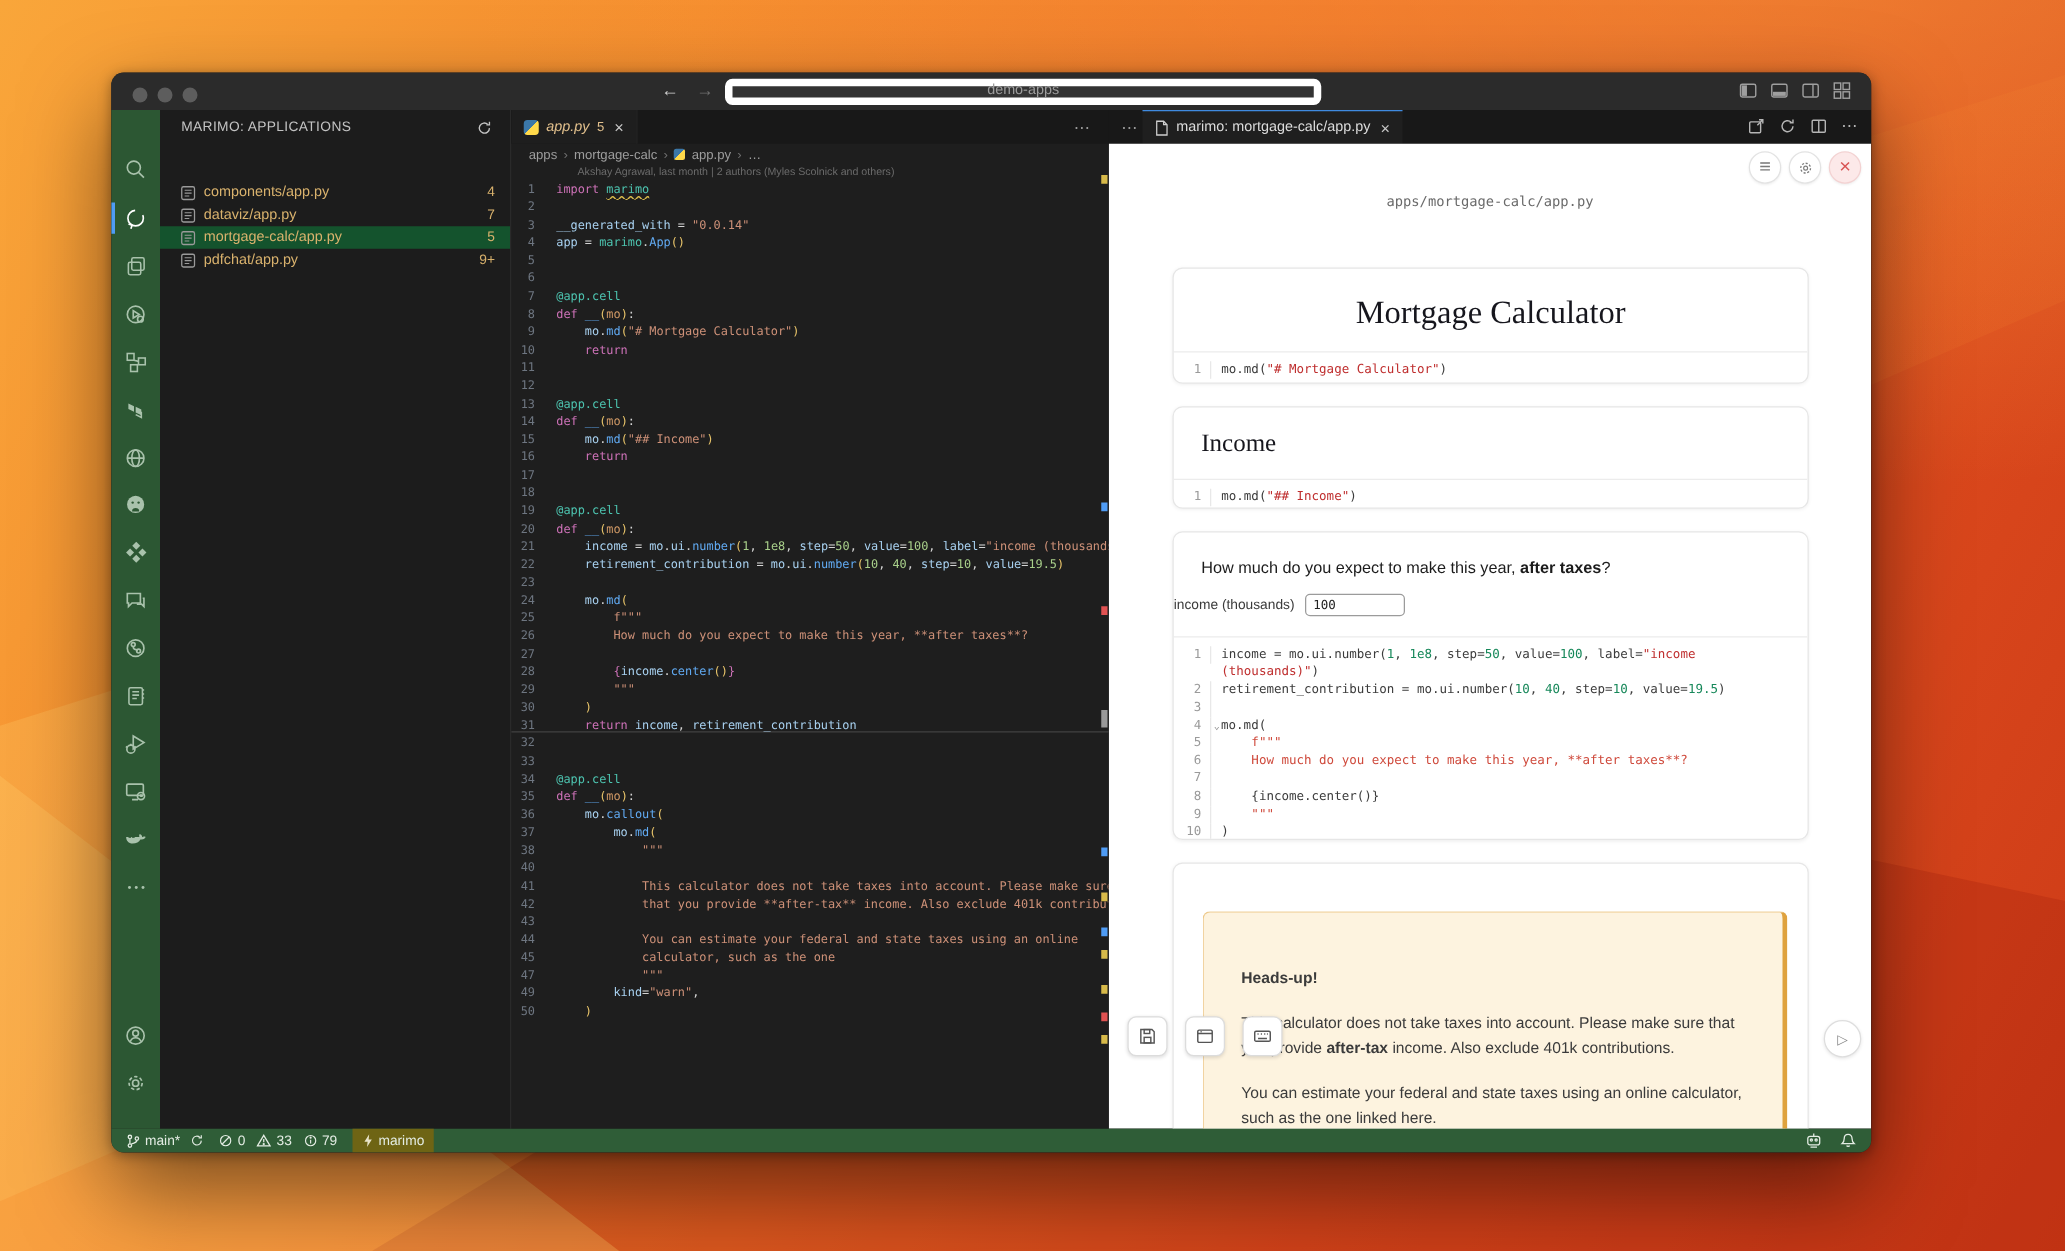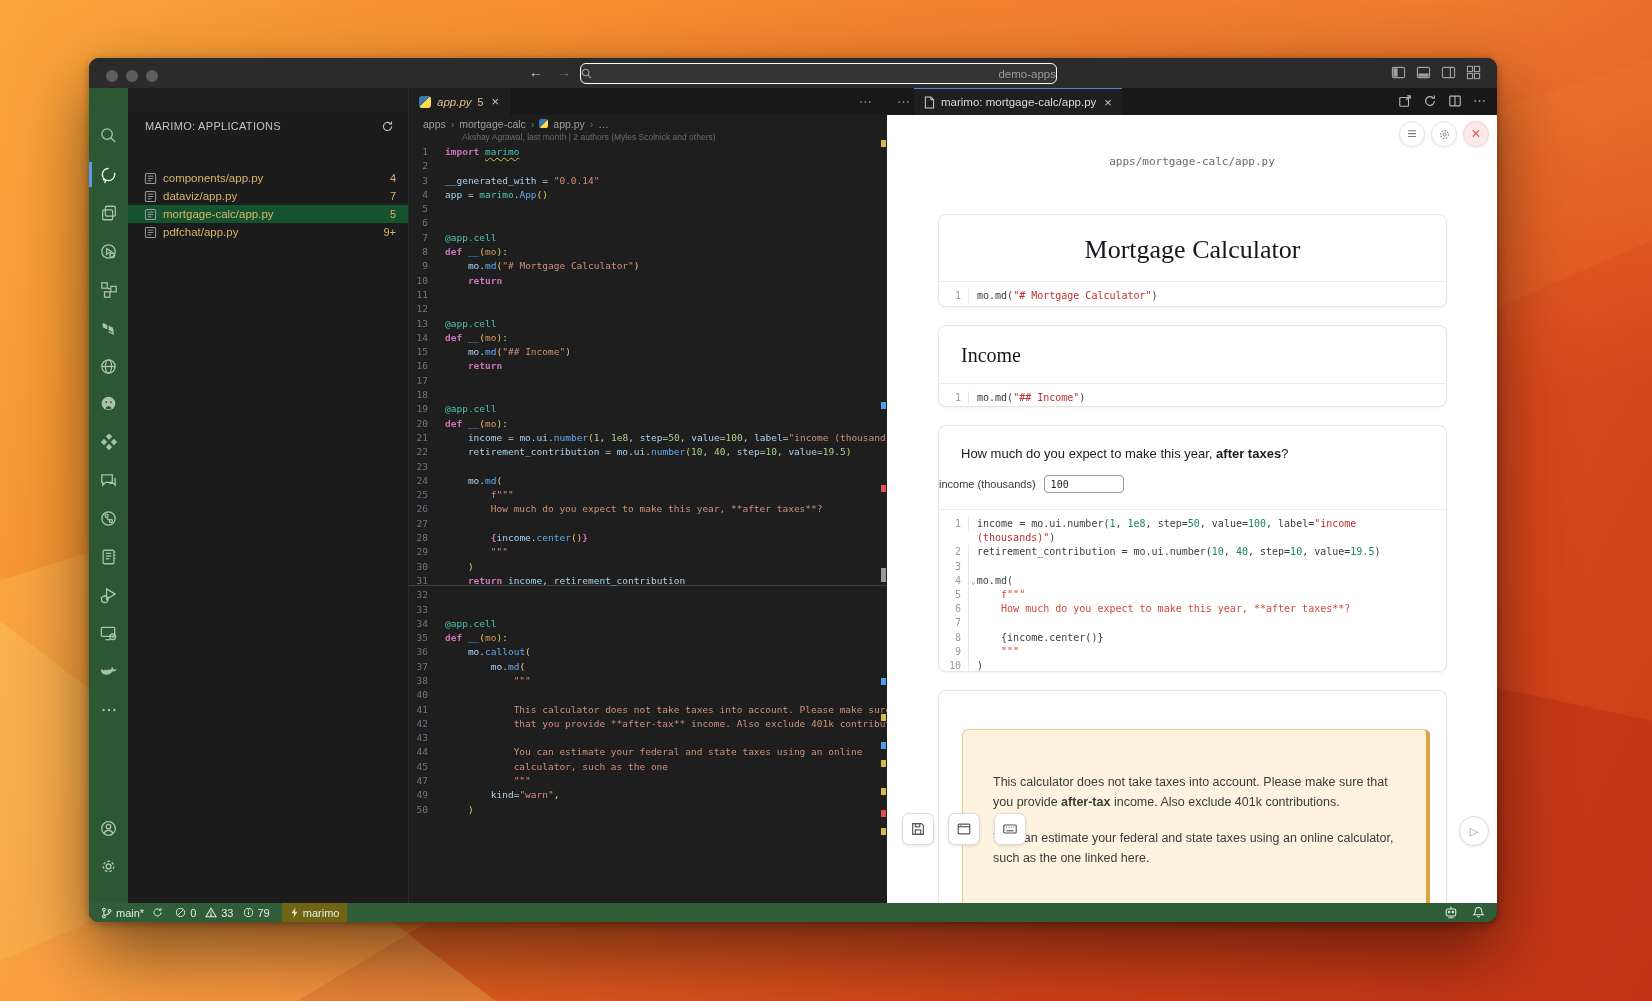--- a/index.html
+++ b/index.html
@@ -20,34 +20,34 @@
     border-radius:10px; overflow:hidden; background:#1e1e1e;
     box-shadow:0 30px 70px rgba(0,0,0,.5), 0 2px 10px rgba(0,0,0,.35); }
 
   
   .titlebar { position:absolute; top:0; left:0; width:100%; height:30px; background:#2b2b2b; }
   .traffic { position:absolute; left:17px; top:12px; display:flex; gap:8px; }
   .tl { width:12px; height:12px; border-radius:50%; background:#5d5d5d; }
   .navarrows { position:absolute; left:440px; top:6px; color:#cfcfcf; font-size:14px; letter-spacing:14px; }
   .navarrows .fwd { color:#6e6e6e; }
   .cmdcenter { position:absolute; left:491px; top:5px; width:477px; height:21px; background:#333333;
-    border:1px solid #ffffff; border-radius:6px; display:flex; align-items:center; justify-content:space-between;
-    gap:6px; color:#9d9d9d; font-size:11.5px; }
+    border:6px solid #ffffff; border-radius:6px; display:flex; align-items:center; justify-content:flex-end;
+    gap:6px; color:#9d9d9d; font-size:11.5px;flex-direction:column; }
   .layouticons { position:absolute; right:16px; top:7px; display:flex; gap:10px; }
   .layouticons svg { display:block; }
 
   
   .activitybar { position:absolute; left:0; top:30px; width:39px; height:815px; background:#2c5733; }
   .ai { position:absolute; left:7px; width:25px; height:25px; display:flex; align-items:center; justify-content:center; }
   .ai svg { stroke:#a9c2ac; fill:none; stroke-width:1.4; }
   .ai.active svg { stroke:#ffffff; }
   .ai-indicator { position:absolute; left:0; width:2.5px; height:25px; background:#4f9cf5; }
 
   
-  .sidebar { position:absolute; left:39px; top:30px; width:280px; height:815px; background:#1c1c1c;margin-top:24px; }
+  .sidebar { position:absolute; left:39px; top:30px; width:280px; height:815px; background:#1c1c1c; }
   .sb-header { position:absolute; top:0; left:0; right:0; height:28px; display:flex; align-items:center;
     padding:0 14px 0 17px; color:#c2c2c2; font-size:11px; letter-spacing:.3px; }
   .sb-header .sp { flex:1; }
   .sb-files { position:absolute; top:57px; left:0; right:0; }
   .frow { height:18px; display:flex; align-items:center; padding:0 12px 0 16px; cursor:pointer; }
   .frow.sel { background:#14532d; }
   .frow .ficon { width:13px; height:13px; margin-right:6px; flex:none; }
   .frow .fname { color:#d9b26d; font-size:11.5px; flex:1; white-space:nowrap; overflow:hidden; }
   .frow .fbadge { color:#d9b26d; font-size:11px; }
 
@@ -66,21 +66,21 @@
   .breadcrumb { position:absolute; top:27px; left:0; right:0; height:17px; display:flex; align-items:center;
     padding-left:14px; gap:5px; color:#9d9d9d; font-size:10.5px; }
   .breadcrumb .sep { color:#6f6f6f; }
   .breadcrumb .pyicon { width:9px; height:9px; border-radius:2px; }
   .codewrap { position:absolute; top:44px; left:0; right:0; bottom:0; overflow:hidden;
     font-family:"DejaVu Sans Mono",monospace; font-size:9.5px; }
   .blame { height:13px; padding-left:53px; color:#6b6b6b; font-size:8.5px; font-family:"Liberation Sans",sans-serif;
     white-space:nowrap; }
   .crow { height:14.3px; white-space:pre; line-height:14.3px; }
   .crow .gut { display:inline-block; width:36px; padding-right:17px; text-align:right; color:#6e7681; }
-  .tk-w { color:#d4d4d4; } .tk-k { color:#ce72b8;font-weight:bold; } .tk-d { color:#61aaf2; } .tk-t { color:#4dc4b0; }
+  .tk-w { color:#d4d4d4; } .tk-k { color:#ce72b8; } .tk-d { color:#61aaf2; } .tk-t { color:#4dc4b0; }
   .tk-s { color:#ce9178; } .tk-n { color:#a8cf8a; } .tk-v { color:#a8d1f0; } .tk-o { color:#d19a66; }
   .tk-y { color:#e8c46a; } .tk-u { color:#ce9178; text-decoration:underline; }
   .tk-m { color:#4dc4b0; text-decoration:underline wavy #d7ba4a; text-underline-offset:2px; }
   .hsash { position:absolute; left:0; right:0; top:497px; height:1px; background:rgba(255,255,255,.16); }
   .ovr { position:absolute; right:1px; width:5px; height:7px; }
 
   
   .editor2 { position:absolute; left:798px; top:30px; width:610px; height:815px; background:#181818; overflow:hidden; }
   .e2-tabs { position:absolute; top:0; left:0; right:0; height:27px; background:#181818; }
   .e2-more-left { position:absolute; left:10px; top:6px; color:#9a9a9a; font-size:13px; letter-spacing:1px; }
@@ -536,20 +536,21 @@
             <div class="pcrow"><span class="gut">6</span><span class="pk-s2">    How much do you expect to make this year, **after taxes**?</span></div>
             <div class="pcrow"><span class="gut">7</span></div>
             <div class="pcrow"><span class="gut">8</span><span class="pk-w">    {income.center()}</span></div>
             <div class="pcrow"><span class="gut">9</span><span class="pk-s2">    """</span></div>
             <div class="pcrow"><span class="gut">10</span><span class="pk-w">)</span></div>
           </div>
       </div>
 
       <div class="card" style="top:575px;height:400px">
         <div class="callout">
+          <div class="chead">Heads-up!</div>
           <p><span>This calculator does not take taxes into account. Please make sure that you provide </span><b>after-tax</b><span> income. Also exclude 401k contributions.</span></p>
           <p><span>You can estimate your federal and state taxes using an online calculator, such as the one linked here.</span></p>
         </div>
       </div>
 
       <div class="fab" style="left:15px;top:698px">
         <svg width="16" height="16" viewBox="0 0 18 18">
             <path d="M3 3 h10 l2 2 v10 h-12 Z"></path>
             <rect x="6" y="10" width="6" height="5"></rect>
             <rect x="6" y="3" width="5" height="3.5"></rect>

